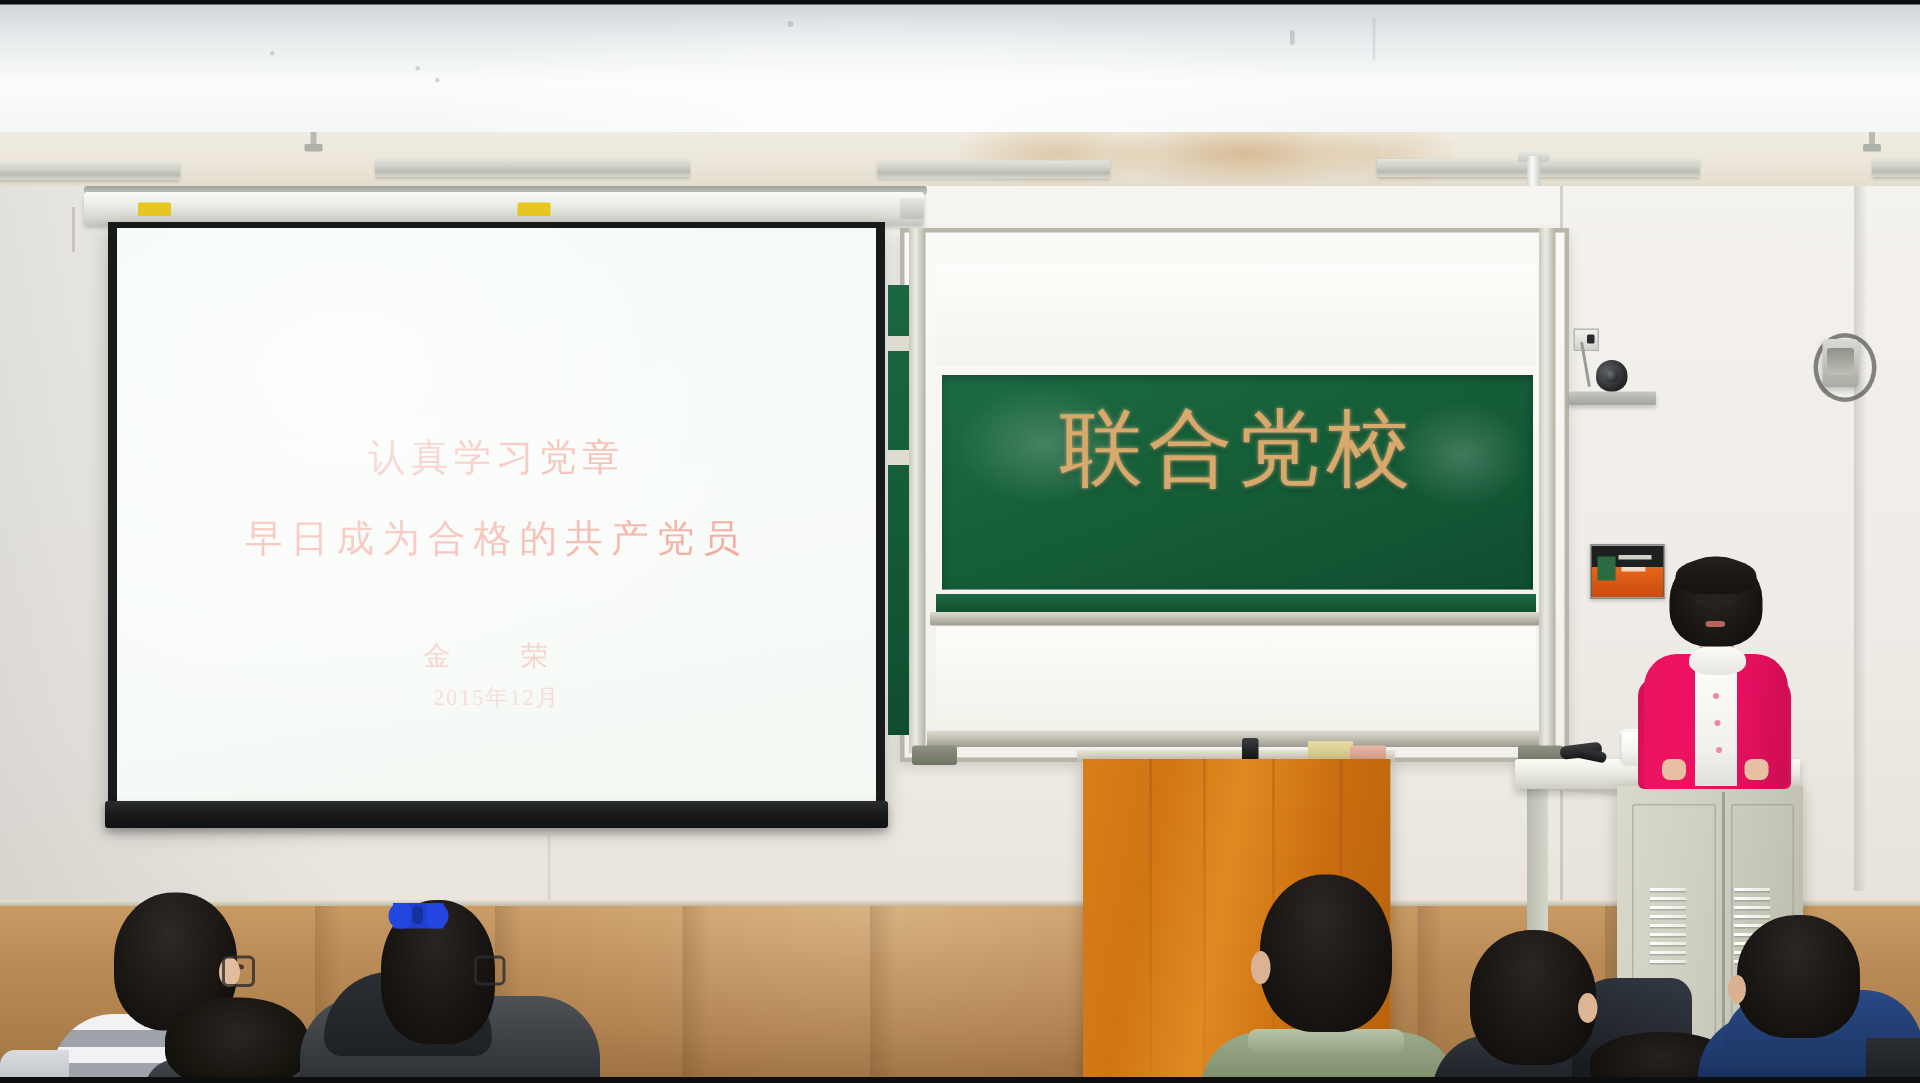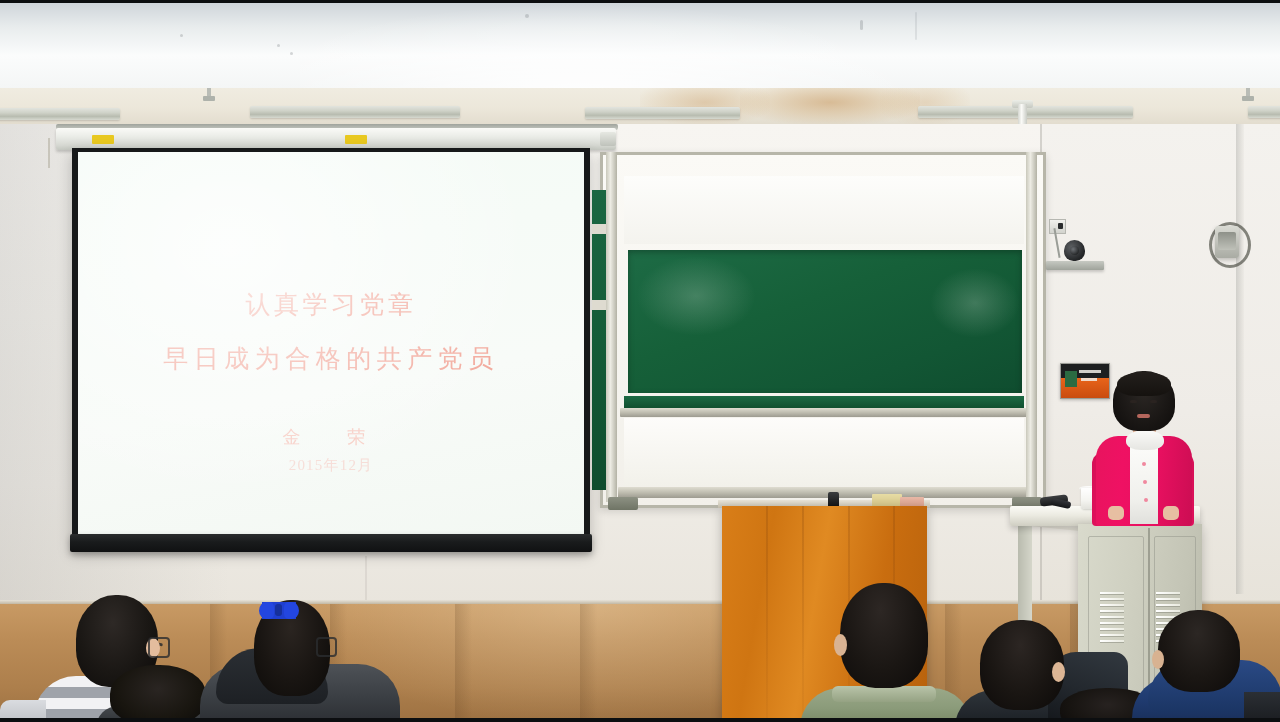--- a/index.html
+++ b/index.html
@@ -522,20 +522,21 @@
   <div class="slide-txt slide-author">金　荣</div>
   <div class="slide-txt slide-date">2015年12月</div>
   <div class="screen-sheen"></div>
   <div class="screen-bar"></div>
 
   <div class="board-outer"></div>
   <div class="board-upper-white"></div>
   <div class="board-green board-main"></div>
   <div class="chalk-dust" style="left:636px;top:256px;width:120px;height:80px;"></div>
   <div class="chalk-dust" style="left:930px;top:268px;width:90px;height:70px;"></div>
+  <div class="chalk-text">联合党校</div>
 
   <div class="tray-green" style="left:624px;top:396px;width:400px;"></div>
   <div class="tray" style="left:620px;top:408px;width:408px;"></div>
   <div class="board-lower-white"></div>
   <div class="tray" style="left:618px;top:487px;width:412px;height:11px;"></div>
 
   <div class="rail-v" style="left:606px;"></div>
   <div class="rail-v" style="left:1026px;"></div>
   <div class="board-left-slice"></div>
   <div class="slice-gap" style="top:224px;"></div>

